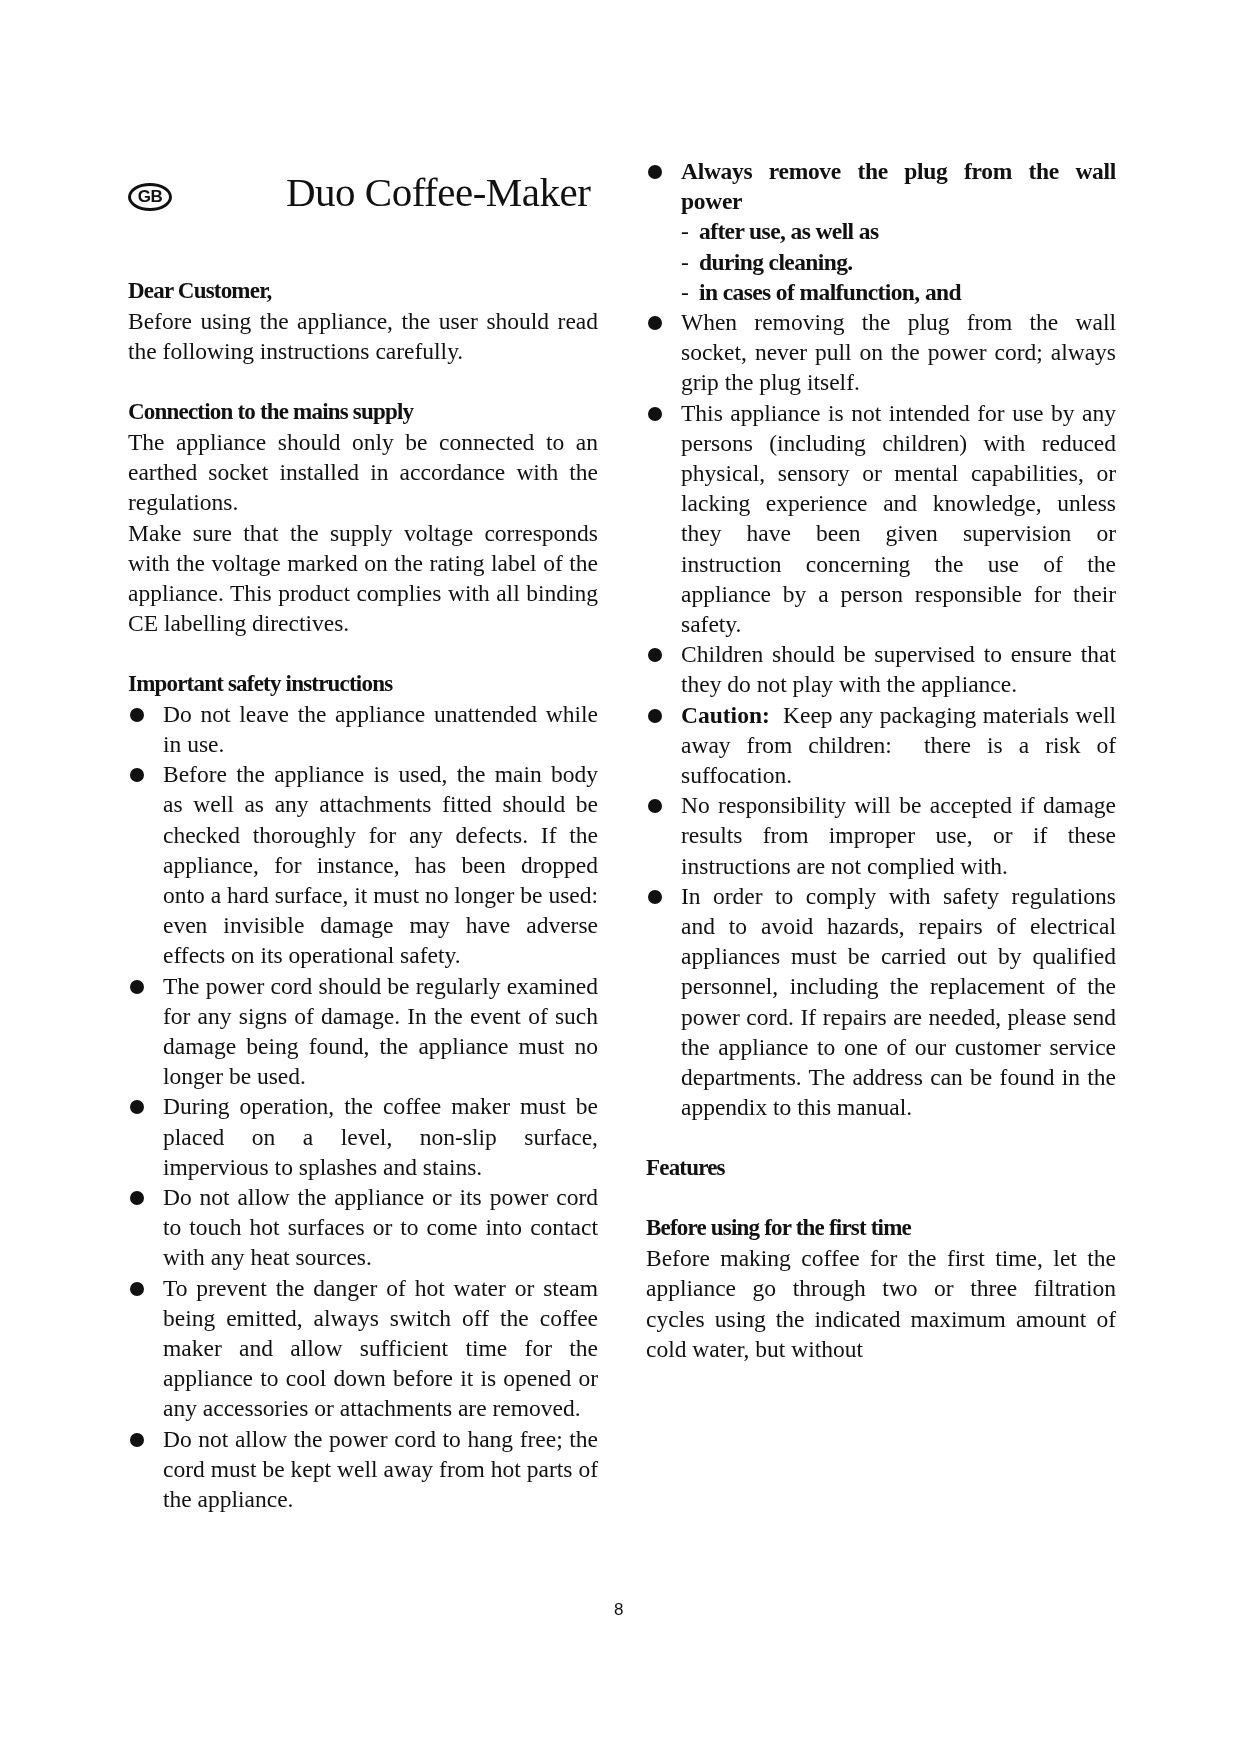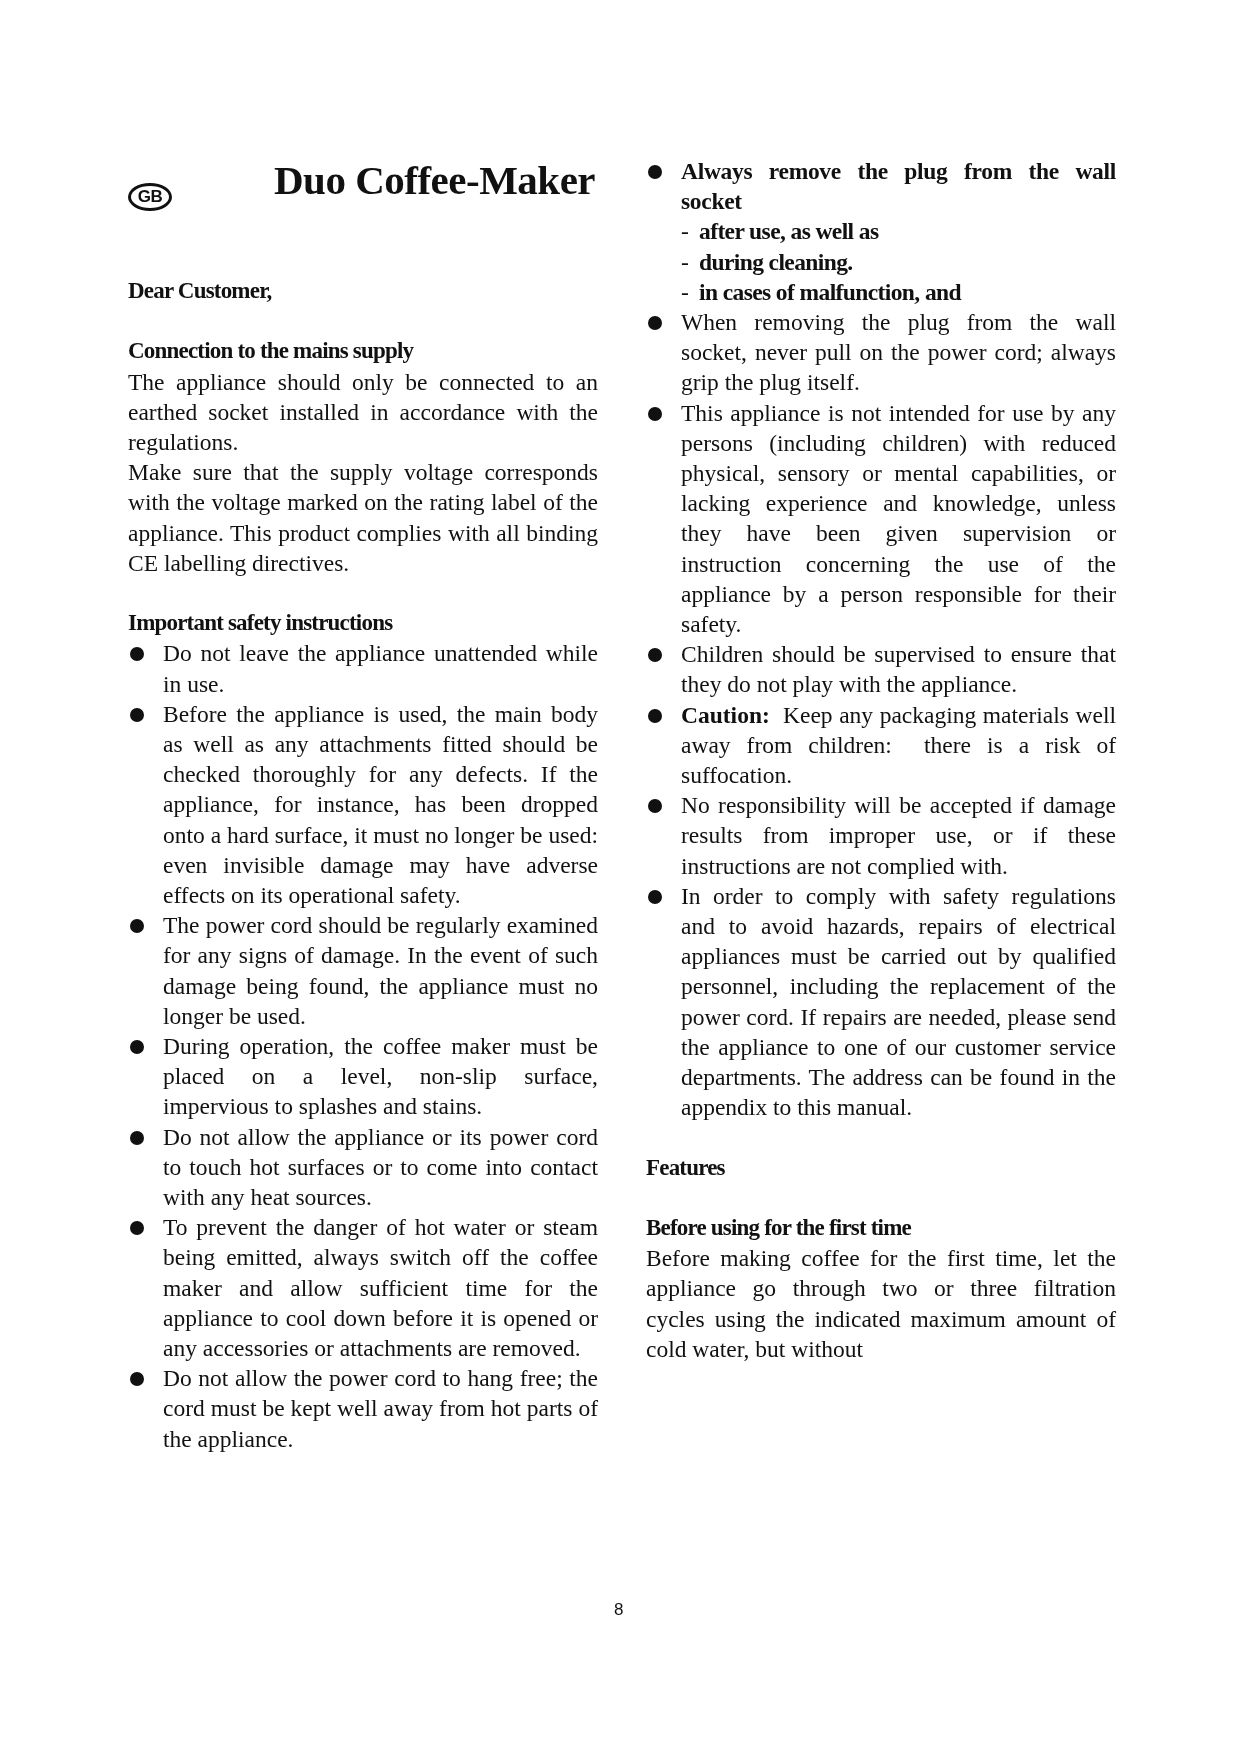--- a/index.html
+++ b/index.html
@@ -16,41 +16,42 @@
   .sub { padding-left: 35px; font-weight: bold; letter-spacing: -0.6px; }
   .sub span.dash { display: inline-block; width: 18px; font-weight: normal; }
   .gb-badge { position: absolute; left: 128px; top: 160px; width: 44px; height: 28px; border: 3px solid #111; border-radius: 50%; box-sizing: border-box; display: flex; align-items: center; justify-content: center; font-family: "Liberation Sans", sans-serif; font-weight: bold; font-size: 17px; letter-spacing: -0.5px; margin-top: 23px; }
   .title { position: absolute; left: 270px; top: 152px; font-size: 41px; line-height: 48px; font-weight: normal; letter-spacing: -0.5px; }
   .page-number { position: absolute; left: 614px; top: 1600px; font-family: "Liberation Sans", sans-serif; font-size: 17px; }
 </style>
 </head>
 <body>
 
 <div class="gb-badge">GB</div>
-<h1 class="title" style="margin:4px;font-weight:bold;">Duo Coffee-Maker</h1>
+<h1 class="title" style="margin:16px;">Duo Coffee-Maker</h1>
 
 <div class="col col-left text" style="top:276px;">
   <div class="heading">Dear Customer,</div>
+  <div>Before using the appliance, the user should read the following instructions carefully.</div>
   <div class="gap"></div>
   <div class="heading">Connection to the mains supply</div>
   <div>The appliance should only be connected to an earthed socket installed in accordance with the regulations.</div>
   <div>Make sure that the supply voltage corresponds with the voltage marked on the rating label of the appliance. This product complies with all binding CE labelling directives.</div>
   <div class="gap"></div>
   <div class="heading">Important safety instructions</div>
   <div class="bullet">Do not leave the appliance unattended while in use.</div>
   <div class="bullet">Before the appliance is used, the main body as well as any attachments fitted should be checked thoroughly for any defects. If the appliance, for instance, has been dropped onto a hard surface, it must no longer be used:  even invisible damage may have adverse effects on its operational safety.</div>
   <div class="bullet">The power cord should be regularly examined for any signs of damage. In the event of such damage being found, the appliance must no longer be used.</div>
   <div class="bullet">During operation, the coffee maker must be placed on a level, non-slip surface, impervious to splashes and stains.</div>
   <div class="bullet">Do not allow the appliance or its power cord to touch hot surfaces or to come into contact with any heat sources.</div>
   <div class="bullet">To prevent the danger of hot water or steam being emitted, always switch off the coffee maker and allow sufficient time for the appliance to cool down before it is opened or any accessories or attachments are removed.</div>
   <div class="bullet">Do not allow the power cord to hang free;  the cord must be kept well away from hot parts of the appliance.</div>
 </div>
 
 <div class="col col-right text" style="top:156px;">
-  <div class="bullet bold" style="letter-spacing:-0.3px;">Always remove the plug from the wall socket</div>
+  <div class="bullet bold" style="letter-spacing:-0.3px;">Always remove the plug from the wall power</div>
   <div class="sub"><span class="dash">-</span><span>after use, as well as</span></div>
   <div class="sub"><span class="dash">-</span><span>during cleaning.</span></div>
   <div class="sub"><span class="dash">-</span><span>in cases of malfunction, and</span></div>
   <div class="bullet">When removing the plug from the wall socket, never pull on the power cord; always grip the plug itself.</div>
   <div class="bullet">This appliance is not intended for use by any persons (including children) with reduced physical, sensory or mental capabilities, or lacking experience and knowledge, unless they have been given supervision or instruction concerning the use of the appliance by a person responsible for their safety.</div>
   <div class="bullet">Children should be supervised to ensure that they do not play with the appliance.</div>
   <div class="bullet"><span class="bold">Caution:</span><span style="white-space:pre-wrap;">  Keep any packaging materials well away from children:  there is a risk of suffocation.</span></div>
   <div class="bullet">No responsibility will be accepted if damage results from improper use, or if these instructions are not complied with.</div>
   <div class="bullet">In order to comply with safety regulations and to avoid hazards, repairs of electrical appliances must be carried out by qualified personnel, including the replacement of the power cord. If repairs are needed, please send the appliance to one of our customer service departments. The address can be found in the appendix to this manual.</div>
   <div class="gap"></div>

